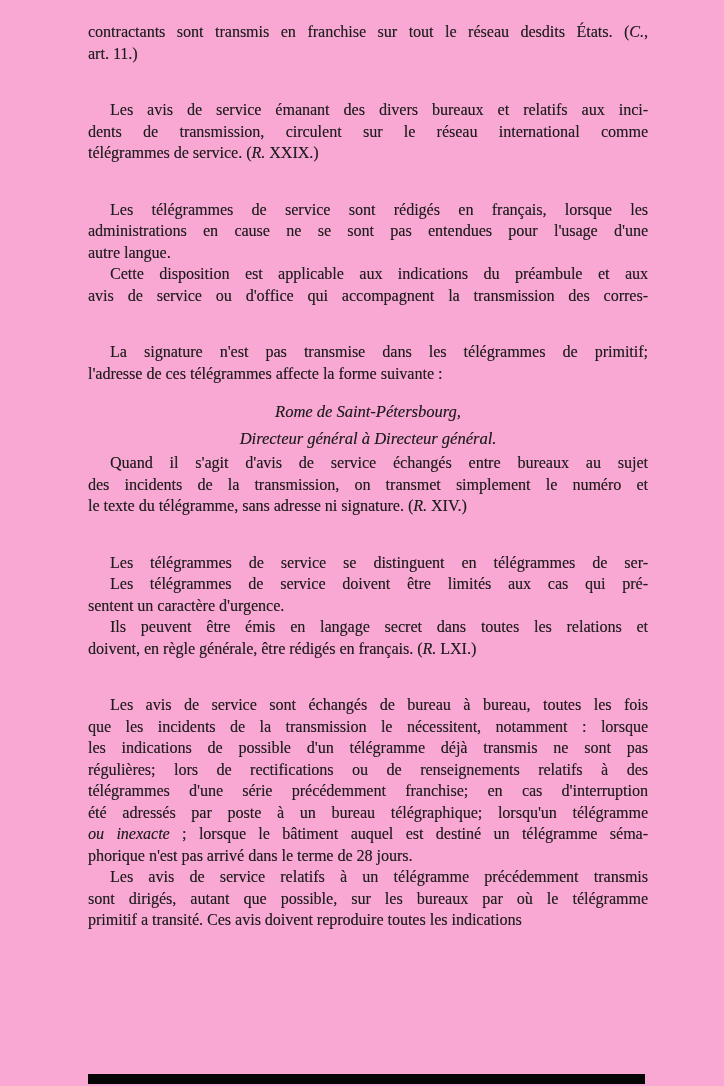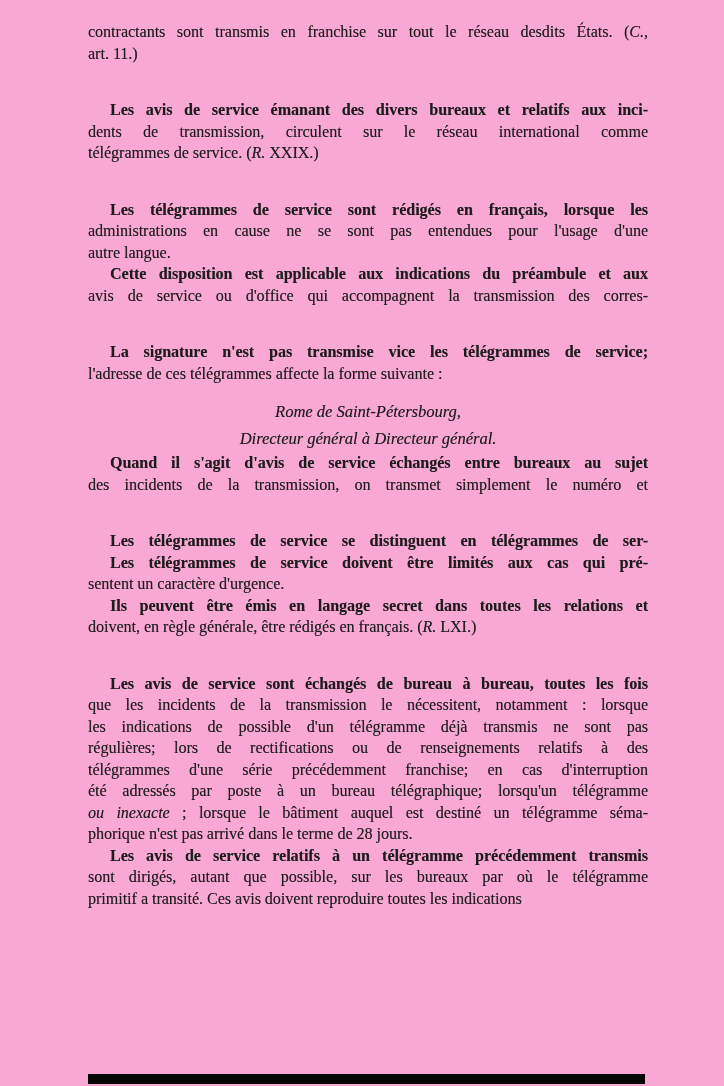--- a/index.html
+++ b/index.html
@@ -25,21 +25,21 @@
     font-size: 16px;
     line-height: 21.5px;
   }
   .para { margin: 0; }
   .para.brk { margin-top: 35px; }
   .line {
     text-align: justify;
     text-align-last: justify;
   }
   .line.end { text-align-last: left; }
-  .line.ind { text-indent: 22px; font-weight: bold; }
+  .line.ind { text-indent: 22px; }
   .para.addr {
     margin-top: 14px;
     font-style: italic;
     line-height: 27px;
     font-size: 16.5px;
   }
   .para.addr .line {
     text-align: center;
     text-align-last: center;
     font-style: italic;
@@ -71,30 +71,31 @@
       <div class="para brk">
         <div class="line ind"><span>Les télégrammes de service sont rédigés en français, lorsque les</span></div>
         <div class="line"><span>administrations en cause ne se sont pas entendues pour l'usage d'une</span></div>
         <div class="line end"><span>autre langue.</span></div>
       </div>
       <div class="para">
         <div class="line ind"><span>Cette disposition est applicable aux indications du préambule et aux</span></div>
         <div class="line"><span>avis de service ou d'office qui accompagnent la transmission des corres-</span></div>
       </div>
       <div class="para brk">
-        <div class="line ind"><span>La signature n'est pas transmise vice les télégrammes de service;</span></div>
+        <div class="line ind"><span>La signature n'est pas transmise dans les télégrammes de primitif;</span></div>
         <div class="line end"><span>l'adresse de ces télégrammes affecte la forme suivante :</span></div>
       </div>
       <div class="para addr">
         <div class="line"><span>Rome de Saint-Pétersbourg,</span></div>
         <div class="line end"><span>Directeur général à Directeur général.</span></div>
       </div>
       <div class="para">
         <div class="line ind"><span>Quand il s'agit d'avis de service échangés entre bureaux au sujet</span></div>
         <div class="line"><span>des incidents de la transmission, on transmet simplement le numéro et</span></div>
+        <div class="line end"><span>le texte du télégramme, sans adresse ni signature. (</span><span class="it">R.</span><span> XIV.)</span></div>
       </div>
       <div class="para brk">
         <div class="line ind"><span>Les télégrammes de service se distinguent en télégrammes de ser-</span></div>
       </div>
       <div class="para">
         <div class="line ind"><span>Les télégrammes de service doivent être limités aux cas qui pré-</span></div>
         <div class="line end"><span>sentent un caractère d'urgence.</span></div>
       </div>
       <div class="para">
         <div class="line ind"><span>Ils peuvent être émis en langage secret dans toutes les relations et</span></div>

